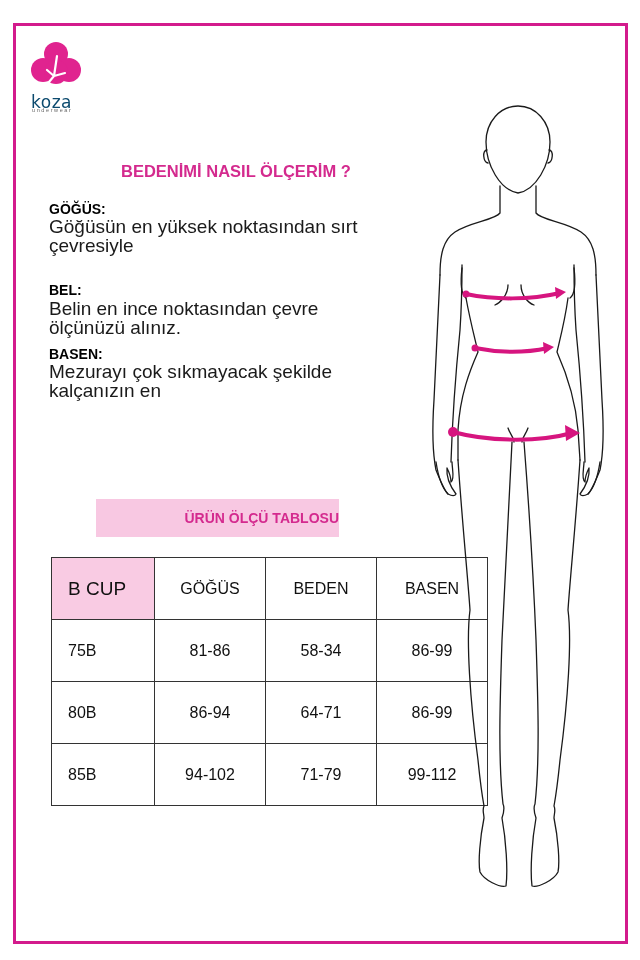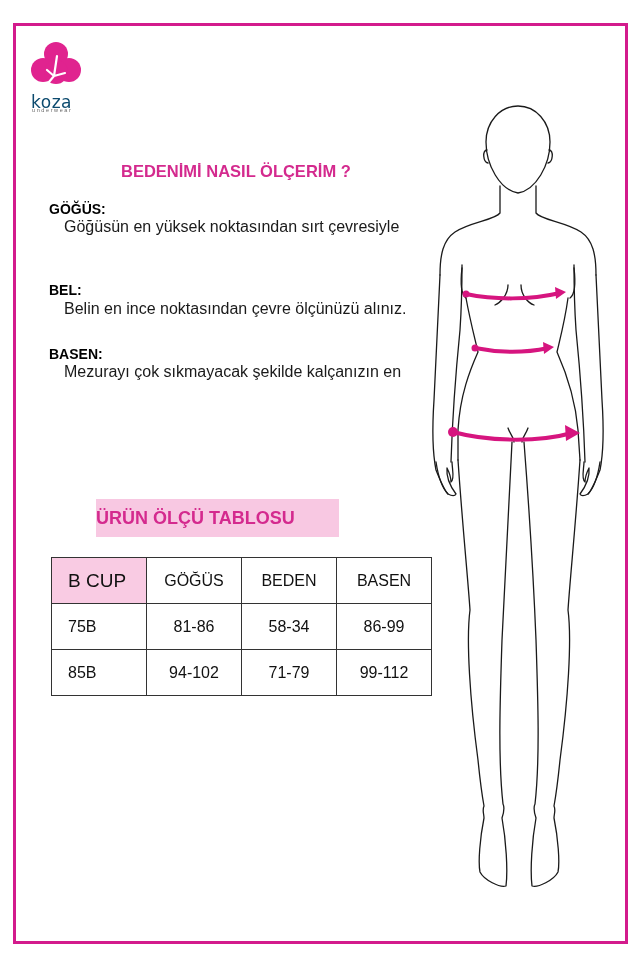--- a/index.html
+++ b/index.html
@@ -8,26 +8,26 @@
   .frame { position:absolute; left:13px; top:23px; width:609px; height:915px;
            border:3px solid #d31b8c; box-sizing:content-box; }
   .logo { position:absolute; left:30px; top:40px; width:52px; height:75px; }
   .logo svg { display:block; }
   .logo-word { position:absolute; left:31px; top:92px; font-size:17px; color:#0c4a6e; letter-spacing:0.5px;
                font-family:"DejaVu Sans", sans-serif; }
   .logo-sub { position:absolute; left:32px; top:107px; font-size:5.5px; color:#666; letter-spacing:1.6px; }
 
   .how-title { position:absolute; left:121px; top:162px; font-size:16.5px; font-weight:bold; color:#d42a8e; }
   .sec-label { position:absolute; left:49px; font-size:14px; font-weight:bold; color:#000000; }
-  .sec-text { position:absolute; left:49px; width:350px; font-size:16px; line-height:19px; color:#1a1a1a;margin-left:15px; }
+  .sec-text { position:absolute; left:49px; width:350px; font-size:19px; line-height:19px; color:#1a1a1a; }
 
   .table-title { position:absolute; left:96px; top:499px; width:243px; height:38px; background:#f8c8e2;
-                 color:#d42a8e; font-size:18px; font-weight:bold; line-height:38px; text-align:left; }
+                 color:#d42a8e; font-size:14px; font-weight:bold; line-height:38px; text-align:right; }
   table.size { position:absolute; left:51px; top:557px; border-collapse:collapse; }
-  table.size td { border:1.5px solid #333; height:45px; font-size:16px; color:#111; text-align:center; vertical-align:middle; padding:0; }
+  table.size td { border:1.5px solid #333; height:45px; font-size:16px; color:#111; text-align:center; vertical-align:middle; padding:8px; }
   table.size td.c1 { width:94px; }
   table.size td.c2 { width:94px; }
   table.size td.c3 { width:94px; }
   table.size td.cup { background:#f9cbe3; font-size:19px; }
   table.size td.first { text-align:left; padding-left:16px; width:78px; }
 
   .figure { position:absolute; left:430px; top:100px; width:190px; height:810px; }
 </style>
 </head>
 <body>
@@ -70,20 +70,26 @@
       <tr>
     <td class="cup first">B CUP</td>
     <td class="c1">GÖĞÜS</td>
     <td class="c2">BEDEN</td>
     <td class="c3">BASEN</td>
   </tr>
   <tr>
     <td class="first">75B</td>
     <td>81-86</td>
     <td>58-34</td>
+    <td>86-99</td>
+  </tr>
+  <tr>
+    <td class="first">80B</td>
+    <td>86-94</td>
+    <td>64-71</td>
     <td>86-99</td>
   </tr>
   <tr>
     <td class="first">85B</td>
     <td>94-102</td>
     <td>71-79</td>
     <td>99-112</td>
   </tr>
 </tbody>
   </table>

